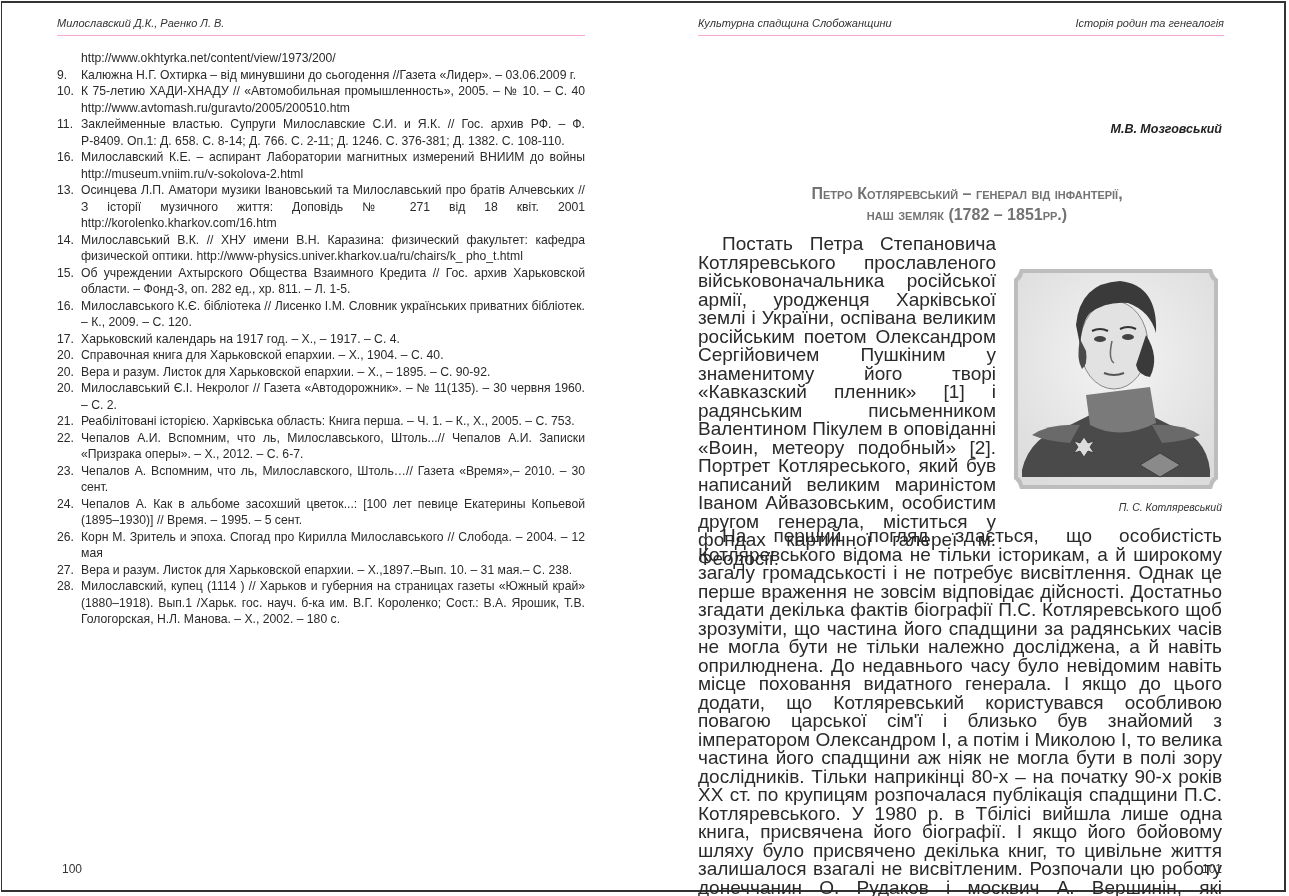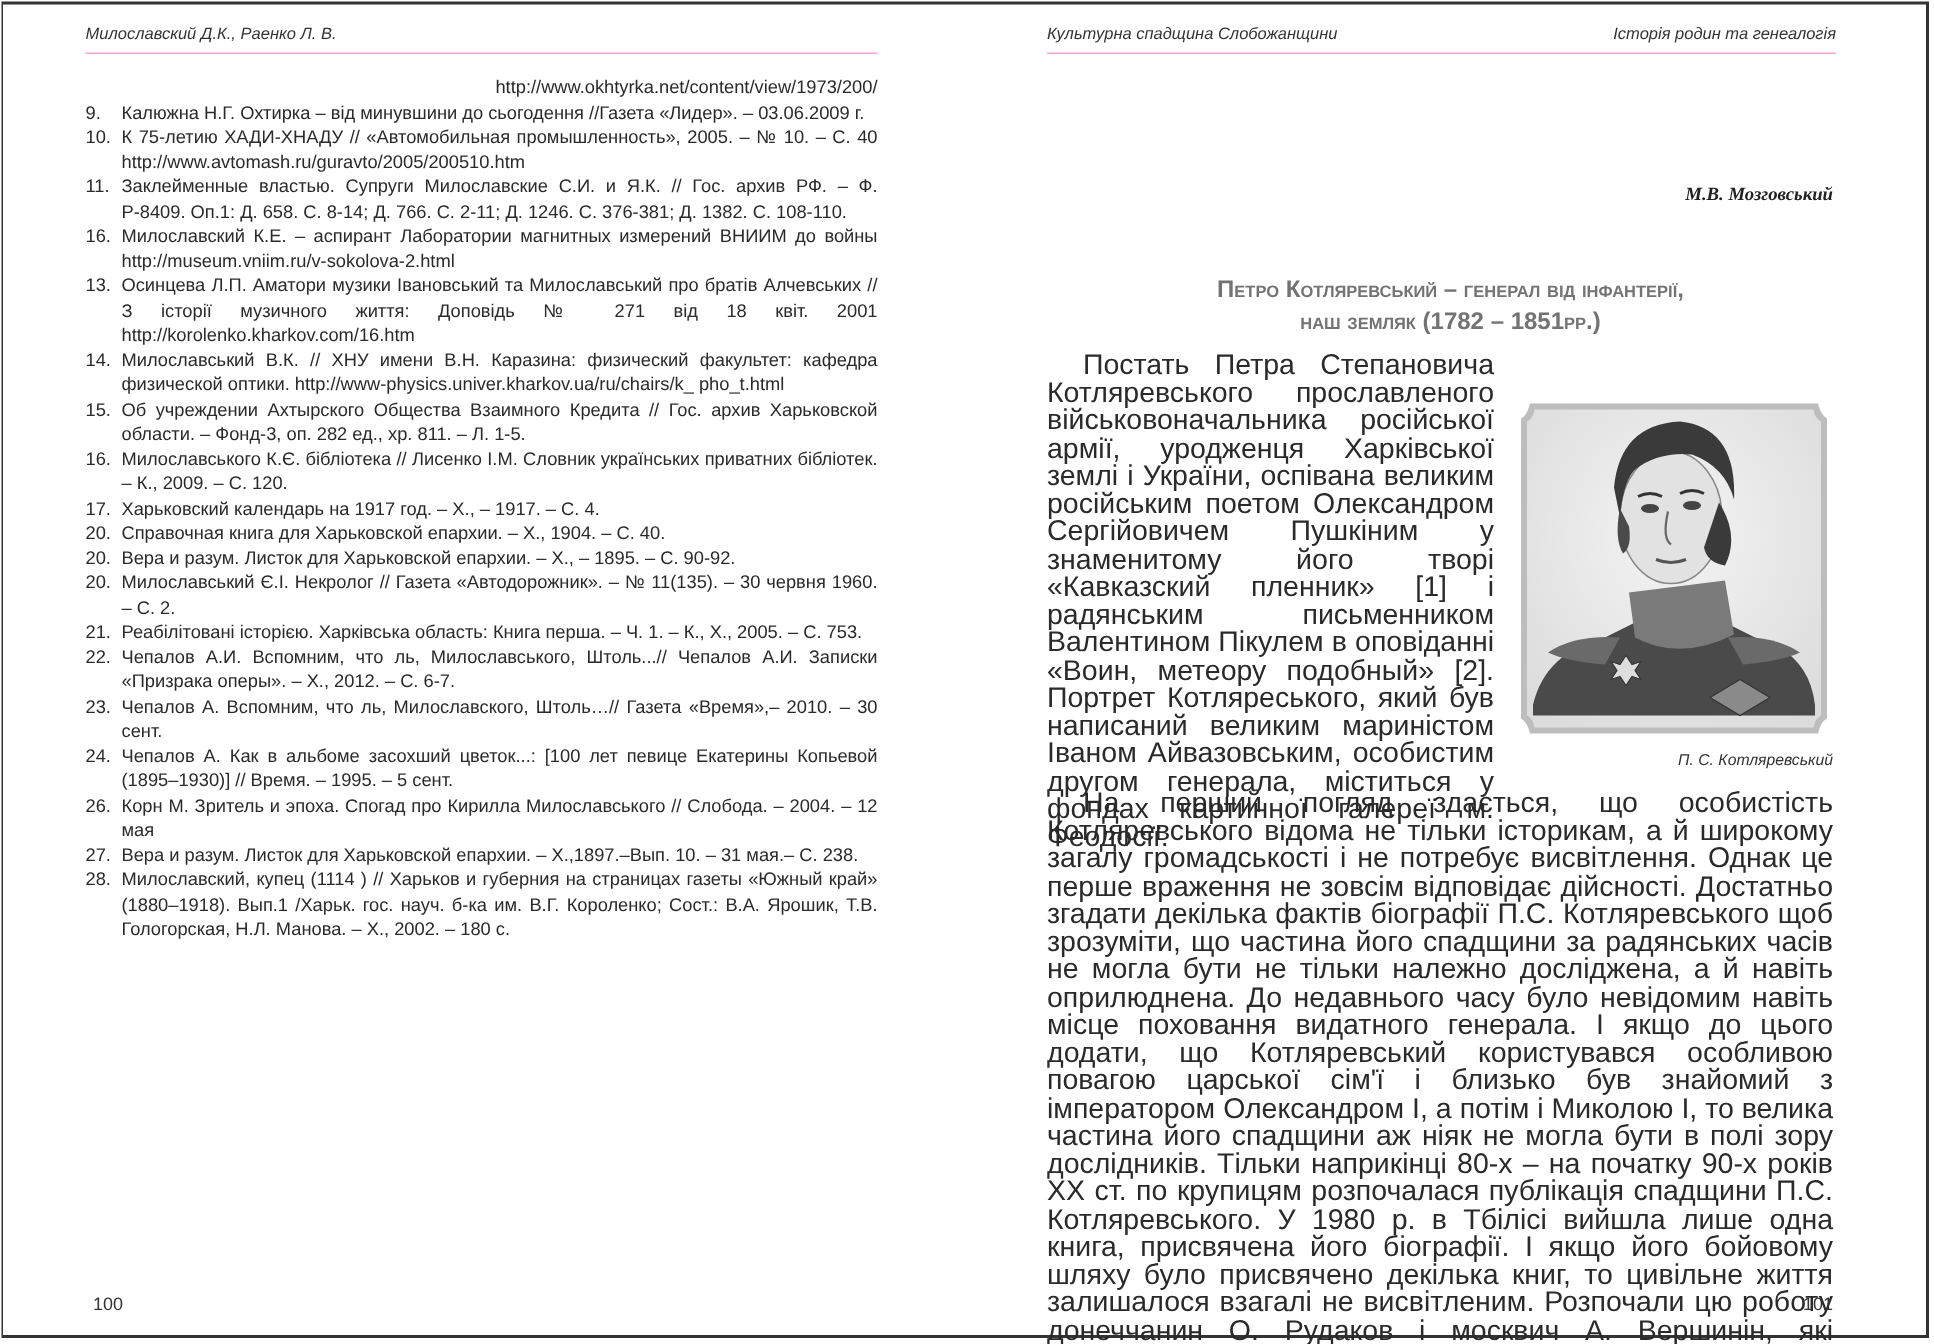--- a/index.html
+++ b/index.html
@@ -11,30 +11,30 @@
   .page-left { left: 57px; width: 528px; }
   .page-right { left: 698px; width: 526px; }
   .running-head { position: absolute; top: 17px; left: 0; right: 0; height: 18px;
                   font-style: italic; font-size: 11px; color: #333;
                   border-bottom: 1px solid #f9a8d4; }
   .running-head .rh-right { position: absolute; right: 0; top: 0; }
   .running-head .rh-left { position: absolute; left: 0; top: 0; }
 
   .refs { position: absolute; top: 50px; left: 0; right: 0; margin: 0; padding: 0;
           list-style: none; font-size: 12.2px; line-height: 16.5px; color: #2a2a2a; }
-  .refs .cont { padding-left: 24px; text-align: right; }
+  .refs .cont { padding-left: 24px; }
   .refs li { position: relative; padding-left: 24px; text-align: justify; }
   .refs li .num { position: absolute; left: 0; top: 0; }
 
   .folio { position: absolute; top: 862px; font-size: 12px; color: #333; }
   .folio-left { left: 5px; }
   .folio-right { right: 2px; }
 
   .author { position: absolute; top: 122px; right: 2px; font-size: 12.5px;
-            font-weight: bold; font-style: italic; color: #222; font-family: Liberation Serif, serif; }
+            font-weight: bold; font-style: italic; color: #222; }
   .title { position: absolute; top: 183px; left: 12px; right: 0; text-align: center;
            font-weight: bold; color: #737373; line-height: 21px; }
   .title .l1, .title .l2 { display: block; font-variant: small-caps; font-size: 16px; }
 
   .body-text { position: absolute; left: 0; right: 2px; font-size: 19px; line-height: 18.5px;
                text-align: justify; color: #2a2a2a; }
   .p1 { top: 235px; width: 298px; }
   .p2 { top: 527px; }
   .indent { text-indent: 24px; }
 

